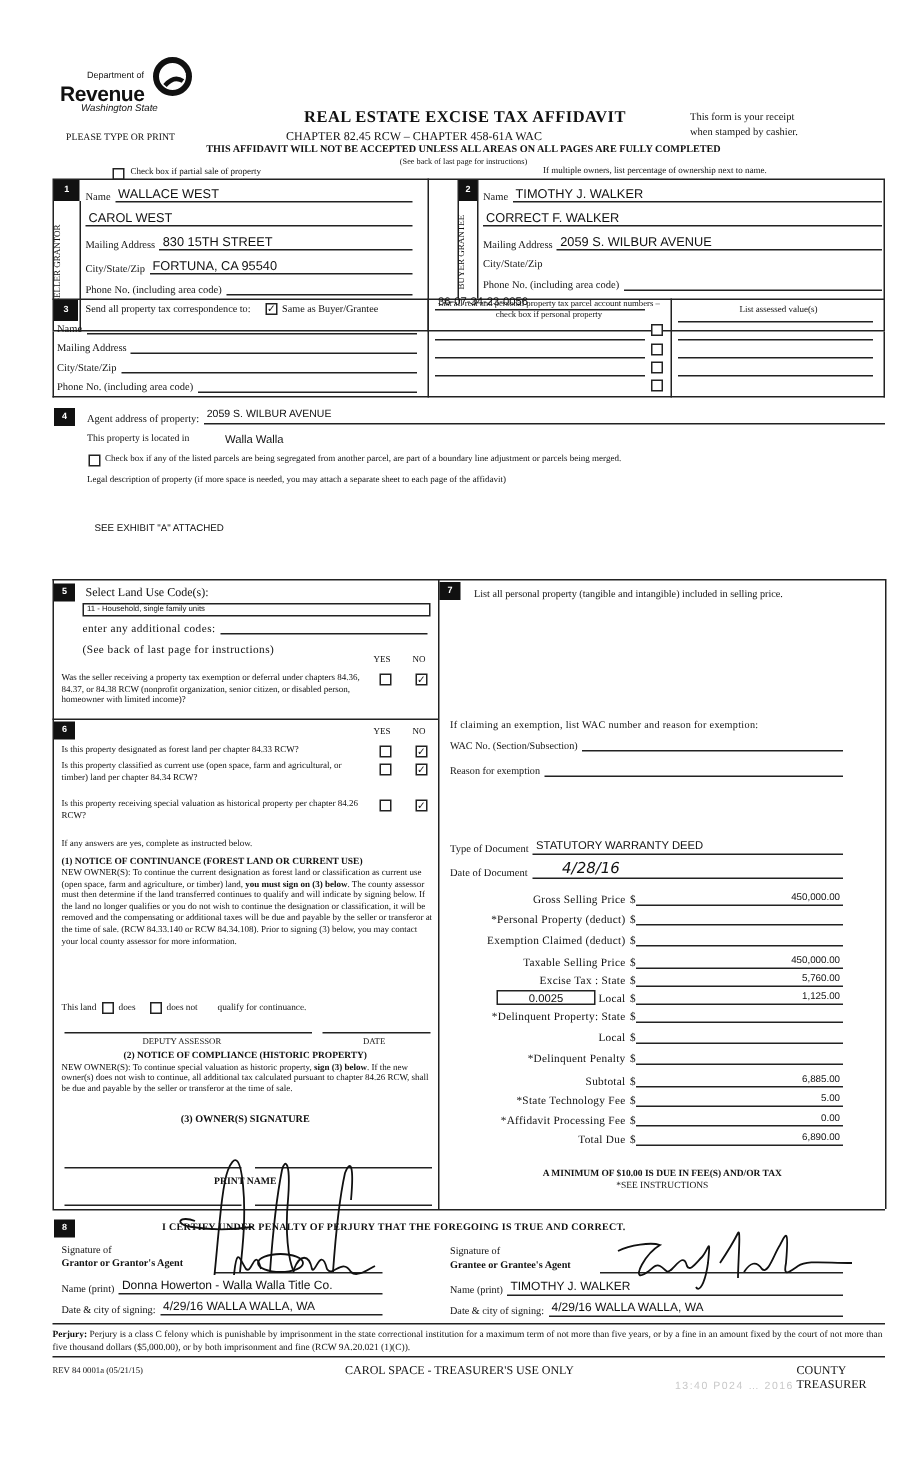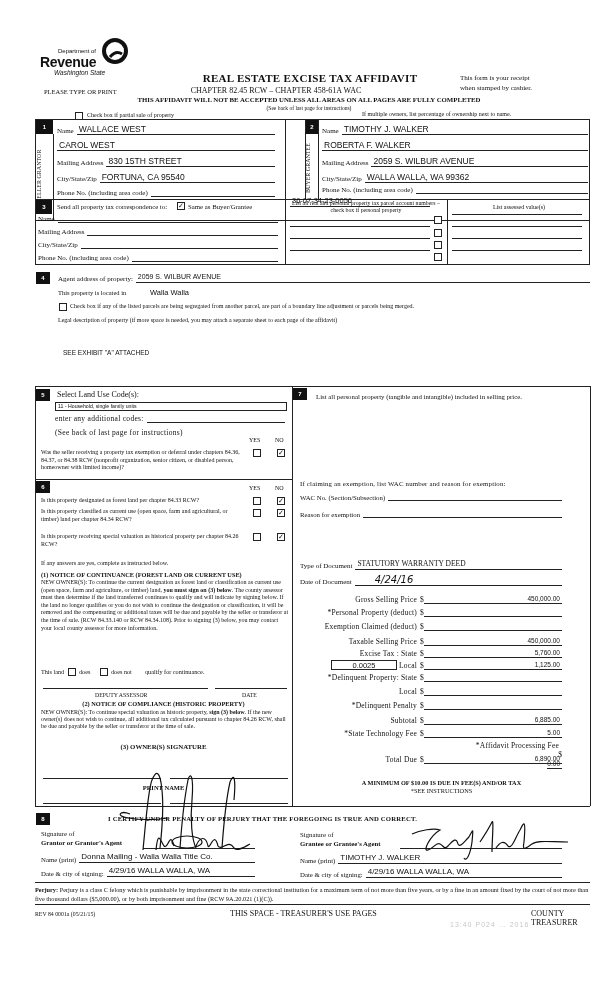--- a/index.html
+++ b/index.html
@@ -76,29 +76,28 @@
 
 <div class="numbox" style="left:306px;top:120px;width:12px;height:14px;line-height:14px;">2</div>
 <div class="abs" style="left:318px;top:120px;width:1px;height:79px;background:#222;"></div>
 <div class="abs" style="left:305px;top:120px;width:1px;height:79px;background:#222;"></div>
 <div class="vlabel" style="left:305px;top:140px;width:13px;height:56px;"><span>BUYER</span> <span>GRANTEE</span></div>
 <div class="field" style="left:322px;top:124px;width:266px;">
     <span class="lbl">Name</span>
     <span class="val">TIMOTHY J. WALKER</span>
   </div>
 <div class="field" style="left:322px;top:140px;width:266px;">
-    <span class="val">ROBERTA F. WALKER</span>
+    <span class="val">CORRECT F. WALKER</span>
   </div>
 <div class="field" style="left:322px;top:156px;width:266px;">
     <span class="lbl">Mailing Address</span>
     <span class="val">2059 S. WILBUR AVENUE</span>
   </div>
 <div class="field" style="left:322px;top:172px;width:266px;">
     <span class="lbl">City/State/Zip</span>
-    <span class="val">WALLA WALLA, WA  99362</span>
   </div>
 <div class="field" style="left:322px;top:186px;width:266px;">
     <span class="lbl">Phone No. (including area code)</span>
     <span class="val"></span>
   </div>
 
 <div class="abs" style="left:35px;top:221px;width:555px;height:44px;border:1px solid #222;border-top:none;"></div>
 <div class="abs" style="left:35px;top:199px;width:555px;height:1px;background:#222;"></div>
 <div class="numbox" style="left:36px;top:200px;width:16px;height:14px;line-height:14px;">3</div>
 <div class="abs" style="left:57px;top:203px;font-size:6.8px;">Send all property tax correspondence to:</div>
@@ -239,25 +238,25 @@
     <span class="lbl" style="font-size:6.8px;">WAC No. (Section/Subsection)</span>
     <span class="val"></span>
   </div>
 <div class="field" style="left:300px;top:511px;width:262px;">
     <span class="lbl" style="font-size:6.8px;">Reason for exemption</span>
     <span class="val"></span>
   </div>
 
 <div class="field" style="left:300px;top:559px;width:262px;">
     <span class="lbl" style="font-size:7px;font-family:Liberation Serif, serif;">Type of Document</span>
-    <span class="val" style="font-size:7.5px;font-family:Liberation Serif, serif;">STATUTORY WARRANTY DEED</span>
+    <span class="val" style="font-size:7.5px;">STATUTORY WARRANTY DEED</span>
   </div>
 <div class="field" style="left:300px;top:575px;width:262px;">
     <span class="lbl" style="font-size:7px;">Date of Document</span>
-    <span class="val" style="font-family:'DejaVu Sans',sans-serif;font-style:italic;font-size:10px;padding-left:20px;">4/24/16</span>
+    <span class="val" style="font-family:'DejaVu Sans',sans-serif;font-style:italic;font-size:10px;padding-left:20px;">4/28/16</span>
   </div>
 
 <div>
   <div class="money" style="top:594px;">
       <span class="lbl">Gross Selling Price</span>
       <span class="dollar">$</span>
       <span class="val">450,000.00</span>
     </div>
   <div class="money" style="top:608px;">
       <span class="lbl">*Personal Property (deduct)</span>
@@ -303,21 +302,21 @@
   <div class="money" style="top:715px;">
       <span class="lbl">Subtotal</span>
       <span class="dollar">$</span>
       <span class="val">6,885.00</span>
     </div>
   <div class="money" style="top:728px;">
       <span class="lbl">*State Technology Fee</span>
       <span class="dollar">$</span>
       <span class="val">5.00</span>
     </div>
-  <div class="money" style="top:741px;flex-direction:column;">
+  <div class="money" style="top:741px;">
       <span class="lbl">*Affidavit Processing Fee</span>
       <span class="dollar">$</span>
       <span class="val">0.00</span>
     </div>
   <div class="money" style="top:754px;">
       <span class="lbl">Total Due</span>
       <span class="dollar">$</span>
       <span class="val">6,890.00</span>
     </div>
 </div>
@@ -336,21 +335,21 @@
   <path d="M20 54 C10 50 5 56 18 58 C30 60 45 60 58 58"></path>
   <path d="M33 90 C36 60 38 30 42 20 C46 10 50 10 52 30 C54 50 52 70 50 88"></path>
   <path d="M46 90 C48 70 50 80 54 86 C58 90 60 70 64 86"></path>
   <path d="M70 88 C72 60 74 40 78 20 C80 12 84 14 82 40 C80 60 82 80 86 88"></path>
   <path d="M86 86 C90 76 96 76 98 86 C100 90 104 70 108 86 C112 92 118 78 124 88 C128 92 136 86 140 84"></path>
   <path d="M112 88 C114 60 116 40 120 22 C124 12 126 18 124 40"></path>
   <ellipse cx="77" cy="82" rx="15" ry="6"></ellipse>
 </svg>
 <div class="field" style="left:41px;top:852px;width:214px;">
     <span class="lbl" style="font-size:6.8px;">Name (print)</span>
-    <span class="val" style="font-size:8px;">Donna Mailing - Walla Walla Title Co.</span>
+    <span class="val" style="font-size:8px;">Donna Howerton - Walla Walla Title Co.</span>
   </div>
 <div class="field" style="left:41px;top:866px;width:214px;">
     <span class="lbl" style="font-size:6.8px;">Date &amp; city of signing:</span>
     <span class="val" style="font-size:8px;">4/29/16  WALLA WALLA, WA</span>
   </div>
 
 <div class="abs" style="left:300px;top:831px;font-size:6.8px;">Signature of</div>
 <div class="abs bold" style="left:300px;top:840px;font-size:6.8px;">Grantee or Grantee's Agent</div>
 <div class="abs line" style="left:400px;top:848px;width:162px;"></div>
 <svg class="sig" style="left:400px;top:812px;" width="170" height="50" viewBox="0 0 170 50">
@@ -365,15 +364,15 @@
 <div class="field" style="left:300px;top:867px;width:262px;">
     <span class="lbl" style="font-size:6.8px;">Date &amp; city of signing:</span>
     <span class="val" style="font-size:8px;">4/29/16  WALLA WALLA, WA</span>
   </div>
 
 <div class="abs" style="left:35px;top:882px;width:555px;height:1px;background:#222;"></div>
 
 <div class="abs" style="left:35px;top:886px;width:555px;font-size:6.3px;line-height:8.5px;"><b>Perjury:</b><span> Perjury is a class C felony which is punishable by imprisonment in the state correctional institution for a maximum term of not more than five years, or by a fine in an amount fixed by the court of not more than five thousand dollars ($5,000.00), or by both imprisonment and fine (RCW 9A.20.021 (1)(C)).</span></div>
 <div class="abs" style="left:35px;top:904px;width:555px;height:1px;background:#222;"></div>
 <div class="abs" style="left:35px;top:911px;font-size:5.8px;">REV 84 0001a (05/21/15)</div>
-<div class="abs" style="left:230px;top:909px;font-size:8px;">THIS SPACE - TREASURER'S USE PAGES</div>
+<div class="abs" style="left:230px;top:909px;font-size:8px;">CAROL SPACE - TREASURER'S USE ONLY</div>
 <div class="abs" style="left:483px;top:909px;font-size:8px;padding-left:48px;">COUNTY TREASURER</div>
 <div class="abs sans" style="left:450px;top:921px;font-size:7px;color:#c8c8c8;letter-spacing:1px;">13:40 P024 … 2016</div>
 
 </body></html>

